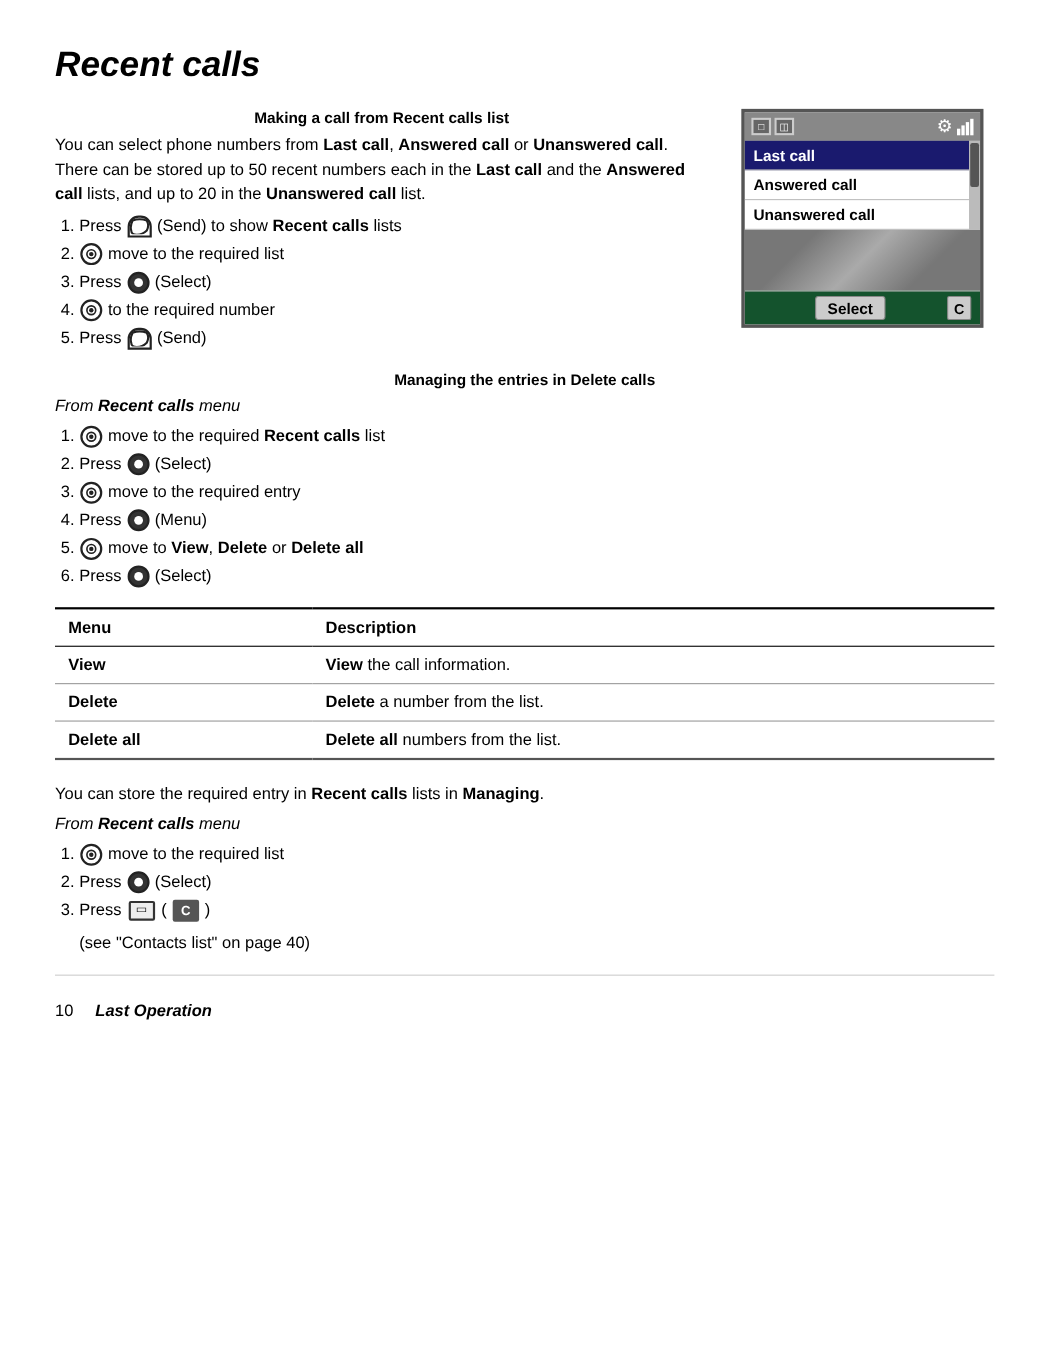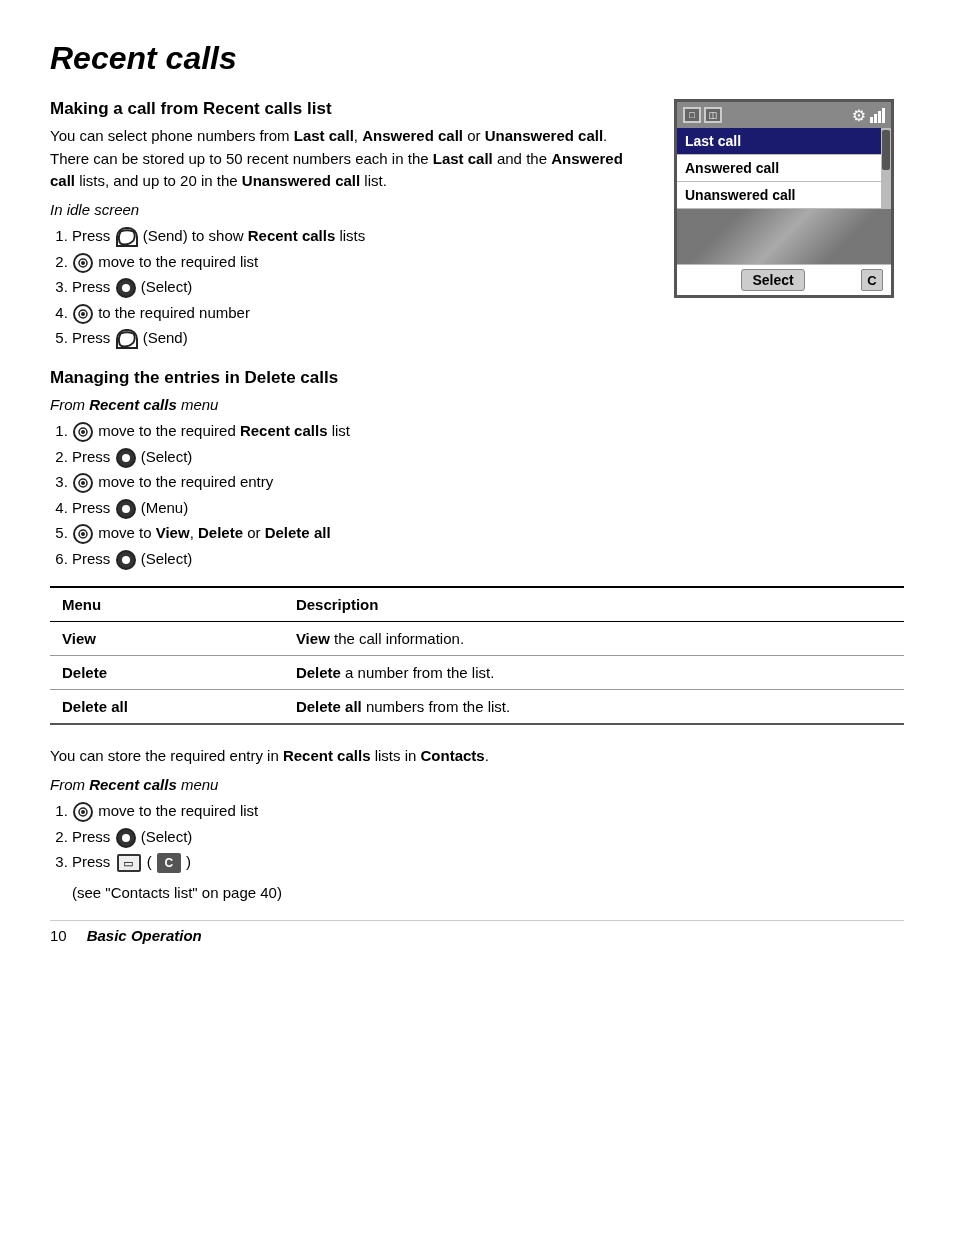--- a/index.html
+++ b/index.html
@@ -29,23 +29,24 @@
     .left-col {
       flex: 1;
     }
 
     .right-col {
       width: 230px;
       flex-shrink: 0;
     }
 
     h2 {
-      font-size: 17px;
+      font-size: 14px;
       font-weight: bold;
       margin-bottom: 6px;
+      text-align: center;
     }
 
     p {
       margin-bottom: 6px;
       line-height: 1.5;
     }
 
     .italic-label {
       font-style: italic;
       margin-bottom: 4px;
@@ -105,21 +106,21 @@
       overflow: hidden;
     }
 
     .phone-image-inner {
       width: 100%;
       height: 100%;
       background: linear-gradient(135deg, #777 25%, #aaa 50%, #777 75%);
     }
 
     .phone-bottom-bar {
-      background: #ffffff;
+      background: #14532d;
       display: flex;
       justify-content: space-between;
       align-items: center;
       padding: 4px 8px;
       border-top: 1px solid #bbb;
     }
 
     .phone-select-btn {
       background: #ccc;
       border: 1px solid #888;
@@ -187,21 +188,21 @@
       padding: 8px 12px;
       vertical-align: top;
       font-size: 15px;
     }
 
     .data-table tr:last-child td {
       border-bottom: 2px solid #555;
     }
 
     .page-footer {
-      padding-top: 6px;
+      padding-top: 24px;
       border-top: 1px solid #ccc;
       display: flex;
       gap: 20px;
     }
 
     .page-number {
       font-size: 15px;
     }
 
     .page-section {
@@ -287,21 +288,20 @@
 <div class="top-section">
   <div class="left-col">
     <h2>Making a call from Recent calls list</h2>
     <p>
       You can select phone numbers from <strong>Last call</strong>,
       <strong>Answered call</strong> or <strong>Unanswered call</strong>. There can be
       stored up to 50 recent numbers each in the <strong>Last call</strong>
       and the <strong>Answered call</strong> lists, and up to 20 in the
       <strong>Unanswered call</strong> list.
     </p>
-    <p class="italic-label"><em>In idle screen</em></p>
     <ol>
       <li>
         Press
         <span class="send-sym">
           <svg viewBox="0 0 14 12" fill="none" xmlns="http://www.w3.org/2000/svg">
             <path d="M2 2 Q7 0 12 2 Q14 5 12 9 Q9 12 5 12 Q1 12 1 9 Q0 6 2 2Z" stroke="#222" stroke-width="1.5" fill="none"></path>
           </svg>
         </span>
         (Send) to show <strong>Recent calls</strong> lists
       </li>
@@ -464,21 +464,21 @@
     </tr>
     <tr>
       <td><strong>Delete all</strong></td>
       <td><strong>Delete all</strong> numbers from the list.</td>
     </tr>
   </tbody>
 </table>
 
 <div class="section-block">
   <p>
-    You can store the required entry in <strong>Recent calls</strong> lists in <strong>Contacts</strong>.
+    You can store the required entry in <strong>Recent calls</strong> lists in <strong>Managing</strong>.
   </p>
   <p class="italic-label">
     <em>From <strong>Recent calls</strong> menu</em>
   </p>
   <ol>
     <li>
       <span class="nav-sym">
         <svg viewBox="0 0 12 12" fill="none">
             <circle cx="6" cy="6" r="4" stroke="#222" stroke-width="1.5"></circle>
             <circle cx="6" cy="6" r="2" fill="#222"></circle>
@@ -503,14 +503,14 @@
       )
     </li>
   </ol>
   <p style="margin-left:22px;">
     (see "Contacts list" on page 40)
   </p>
 </div>
 
 <div class="page-footer">
   <span class="page-number">10</span>
-  <span class="page-section">Basic Operation</span>
+  <span class="page-section">Last Operation</span>
 </div>
 
 </body></html>

